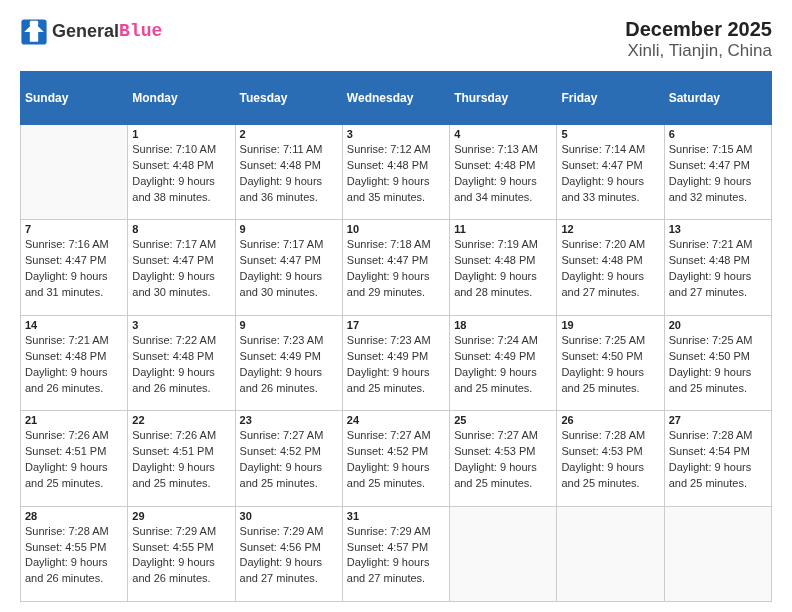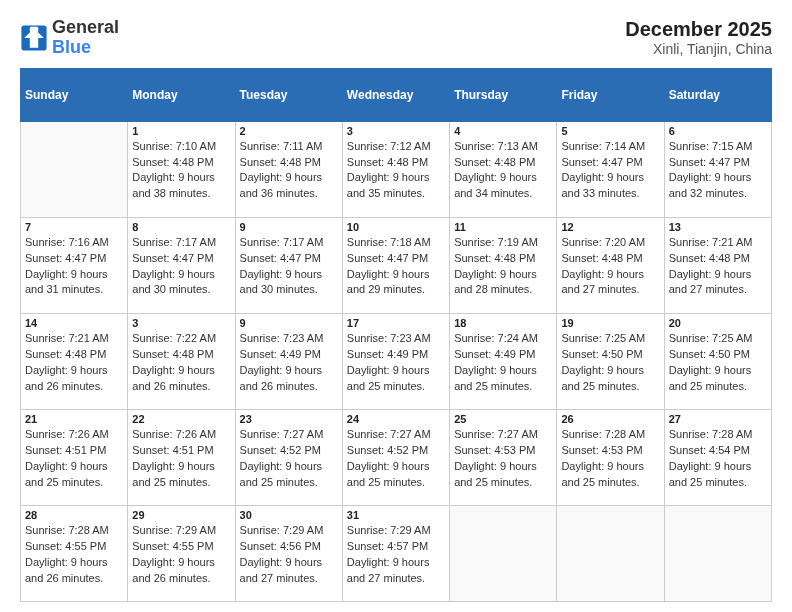--- a/index.html
+++ b/index.html
@@ -22,42 +22,42 @@
       justify-content: space-between;
       align-items: flex-start;
       margin-bottom: 10px;
     }
     .logo {
       display: flex;
       align-items: center;
     }
     .logo-text {
       display: flex;
-      flex-direction: column;
+      flex-direction: row;
       font-size: 18px;
       font-weight: bold;
       line-height: 1.1;
     }
     .logo-general { color: #333; }
-    .logo-blue { color: #3b82f6; }
+    .logo-blue { color: #ec4899; font-family: Liberation Mono, monospace; }
     .logo-icon {
       width: 28px;
       height: 28px;
       margin-right: 4px;
     }
     .title-block {
       text-align: right;
     }
     .month-title {
       font-size: 20px;
       font-weight: bold;
       color: #222;
     }
     .location {
-      font-size: 14px;
+      font-size: 17px;
       color: #555;
     }
     .calendar {
       flex: 1;
       border: 1px solid #ccc;
       border-collapse: collapse;
       width: 100%;
       table-layout: fixed;
     }
     .calendar th {

